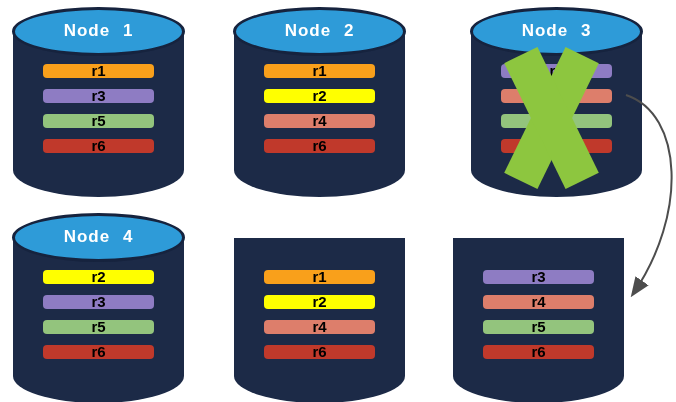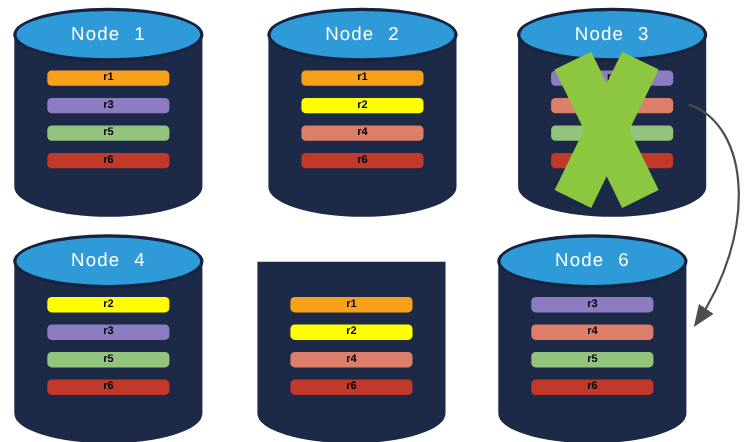--- a/index.html
+++ b/index.html
@@ -43,37 +43,37 @@
     border-radius: 50%;
     box-sizing: border-box;
     display: flex;
     align-items: center;
     justify-content: center;
     z-index: 2;
   }
   .node-title {
     color: var(--node-text, #ffffff);
     font-size: 17px;
-    font-weight: normal;
+    font-weight: bold;
     letter-spacing: 1px;
     word-spacing: 7px;
     line-height: 1;
     transform: translateY(-1px);
   }
   .bars {
     position: absolute;
     top: 57px; left: 31px; right: 31px;
     z-index: 3;
   }
   .bar {
     height: 14px;
     margin-bottom: 11px;
     border-radius: 4px;
     color: var(--bar-text, #000000);
-    font-size: 10px;
+    font-size: 15px;
     font-weight: bold;
     line-height: 14px;
     text-align: center;
   }
   .x-mark {
     position: absolute;
     left: 0; top: 0; right: 0; bottom: 0;
     z-index: 4;
     pointer-events: none;
   }
@@ -99,21 +99,21 @@
       <span class="node-title">Node 1</span>
     </div>
     <div class="bars">
       <div class="bar" style="background: rgb(249, 160, 27);">r1</div>
       <div class="bar" style="background: rgb(142, 124, 195);">r3</div>
       <div class="bar" style="background: rgb(147, 196, 125);">r5</div>
       <div class="bar" style="background: rgb(192, 57, 43);">r6</div>
     </div>
   </div>
 
-  <div class="node" style="left:243px;top:7px">
+  <div class="node" style="left:233px;top:7px">
     <div class="cyl-body"></div>
     <div class="cyl-top">
       <span class="node-title">Node 2</span>
     </div>
     <div class="bars">
       <div class="bar" style="background: rgb(249, 160, 27);">r1</div>
       <div class="bar" style="background: rgb(255, 255, 0);">r2</div>
       <div class="bar" style="background: rgb(221, 126, 107);">r4</div>
       <div class="bar" style="background: rgb(192, 57, 43);">r6</div>
     </div>
@@ -154,23 +154,20 @@
     <div class="bars">
       <div class="bar" style="background: rgb(249, 160, 27);">r1</div>
       <div class="bar" style="background: rgb(255, 255, 0);">r2</div>
       <div class="bar" style="background: rgb(221, 126, 107);">r4</div>
       <div class="bar" style="background: rgb(192, 57, 43);">r6</div>
     </div>
   </div>
 
   <div class="node" style="left:452px;top:213px">
     <div class="cyl-body"></div>
-    <div class="cyl-top">
-      <span class="node-title">Node 6</span>
-    </div>
     <div class="bars">
       <div class="bar" style="background: rgb(142, 124, 195);">r3</div>
       <div class="bar" style="background: rgb(221, 126, 107);">r4</div>
       <div class="bar" style="background: rgb(147, 196, 125);">r5</div>
       <div class="bar" style="background: rgb(192, 57, 43);">r6</div>
     </div>
   </div>
 
   <svg class="arrow-layer" viewBox="0 0 676 402">
     <defs>

